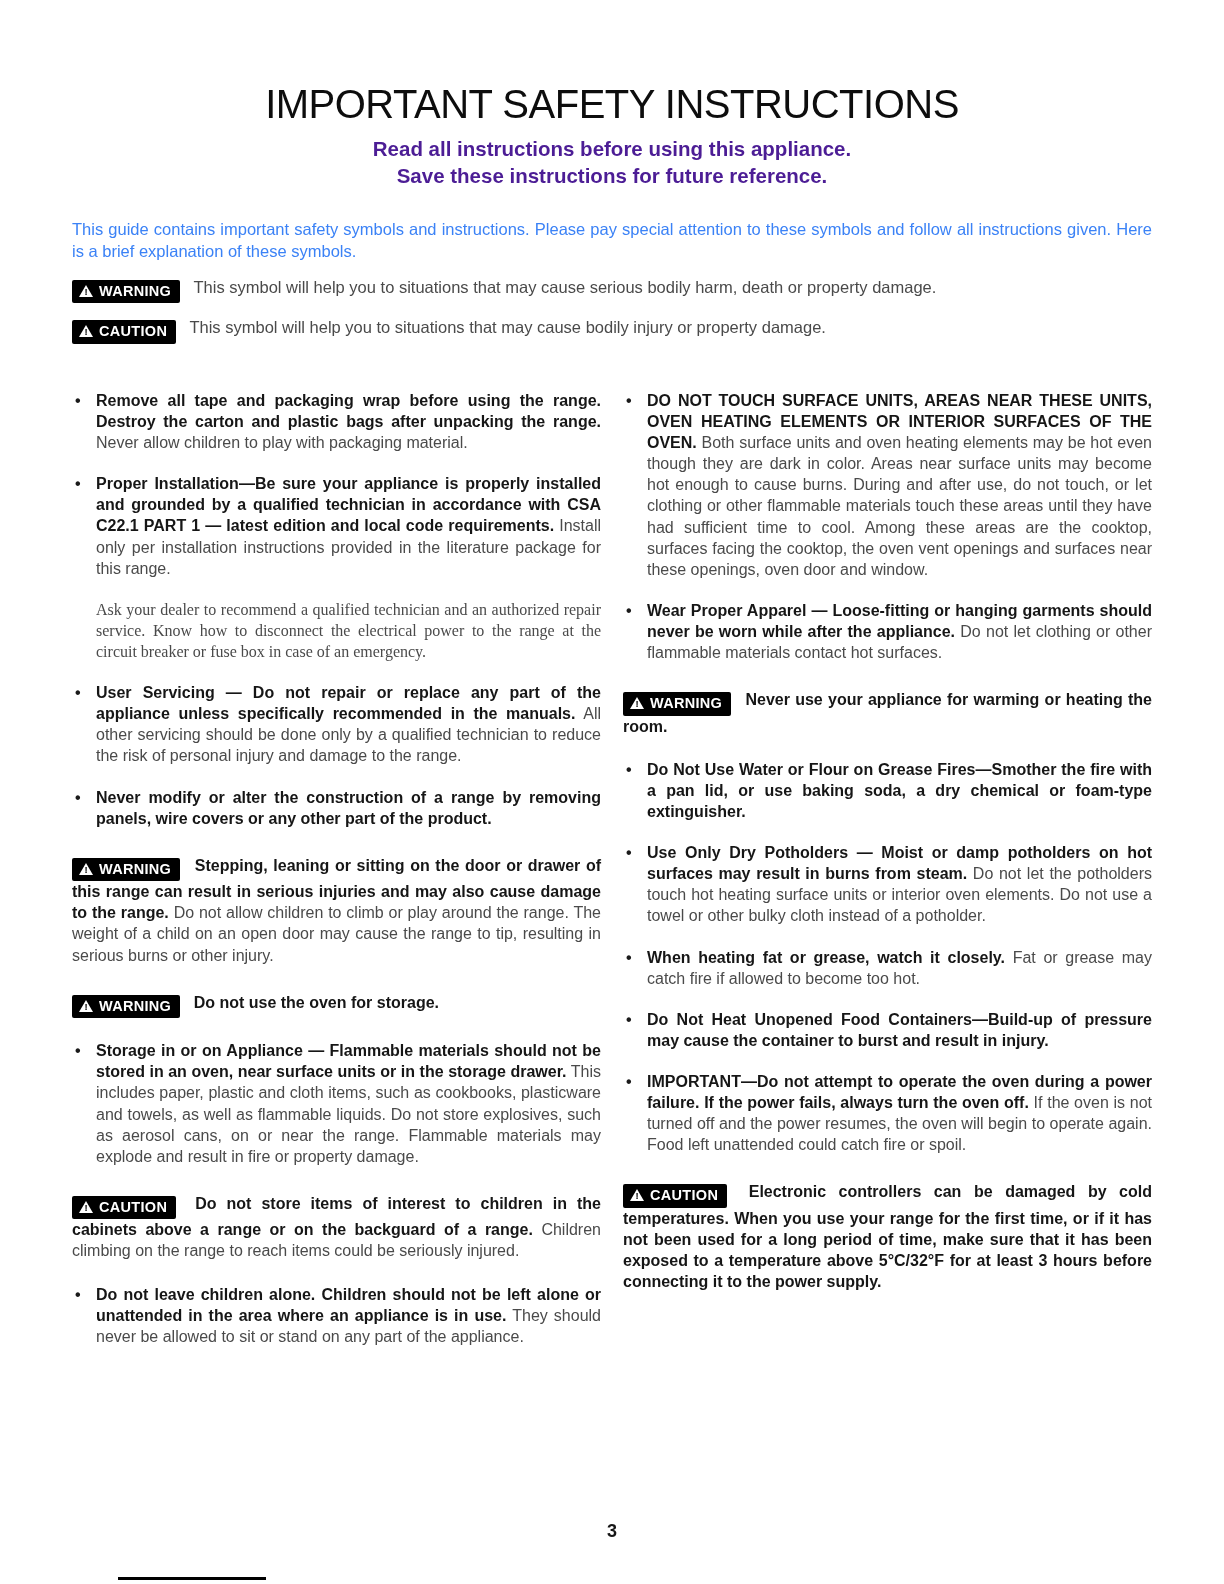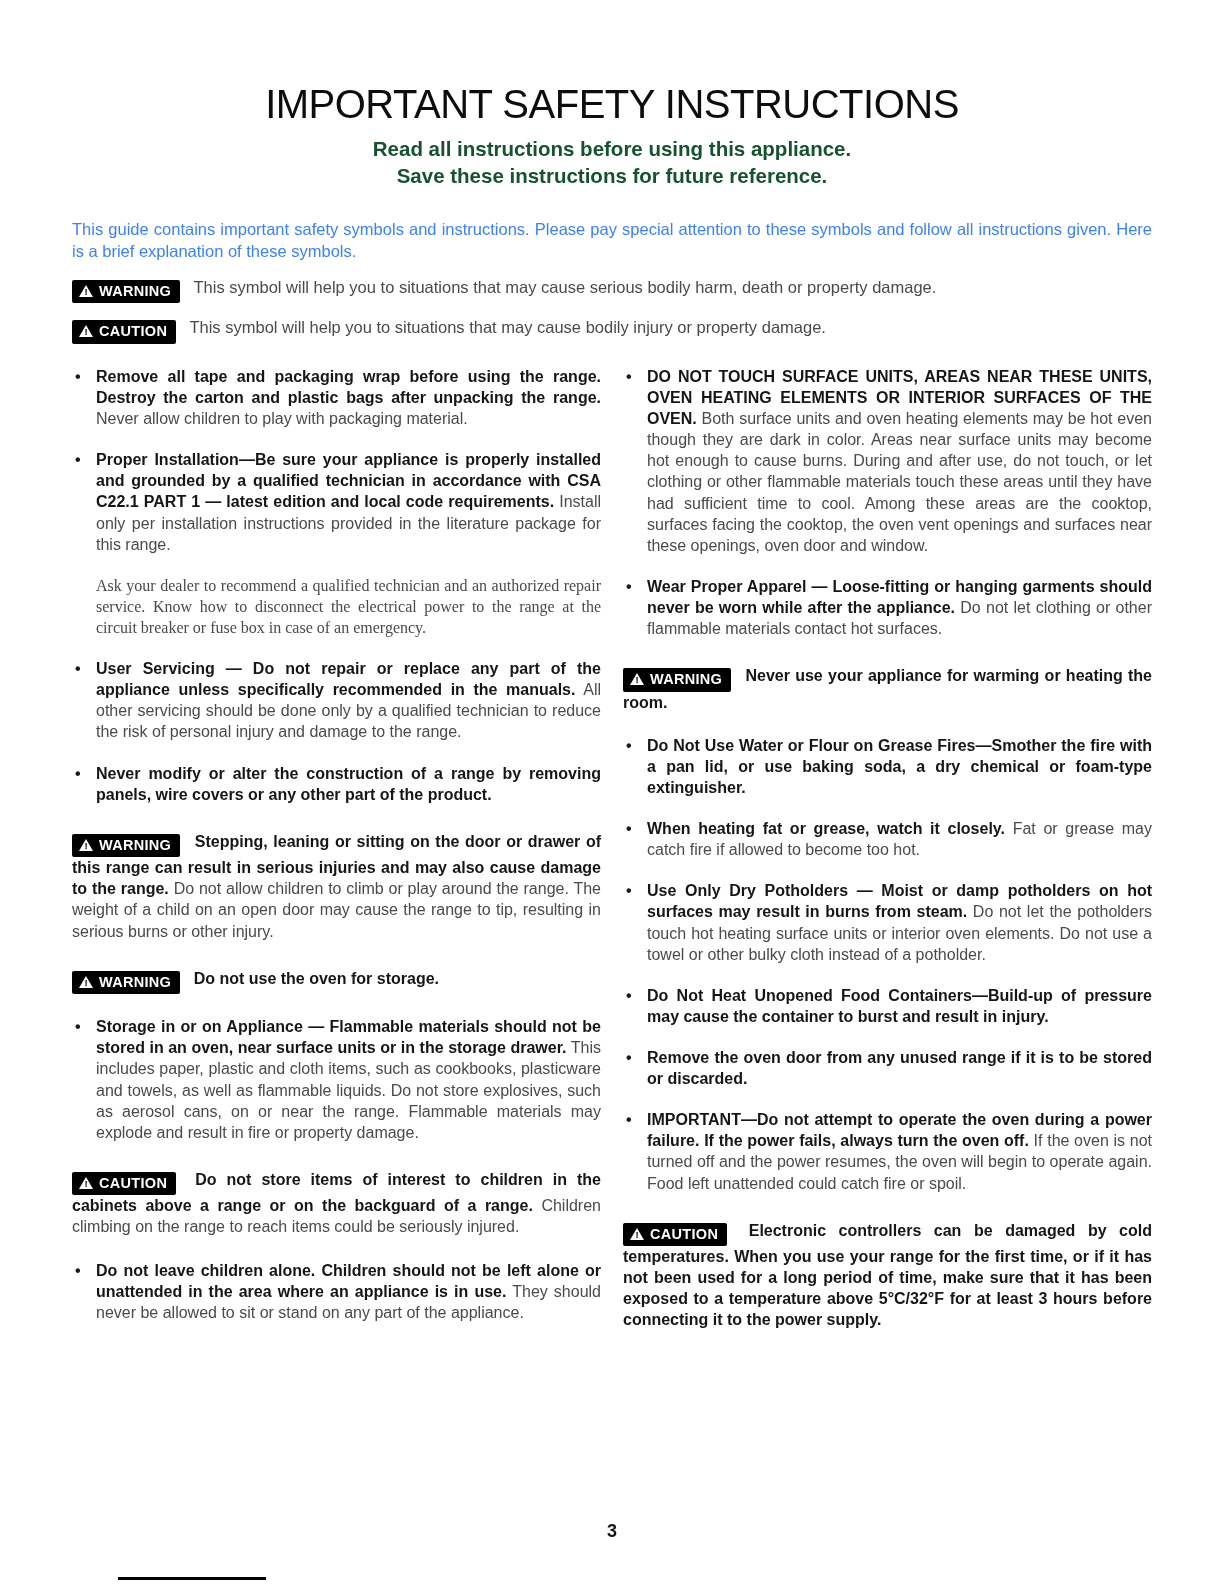--- a/index.html
+++ b/index.html
@@ -20,21 +20,21 @@
     text-align: center;
     font-size: 40px;
     font-weight: normal;
     color: #0d0d0d;
     letter-spacing: -0.5px;
   }
   .subtitle {
     text-align: center;
     font-size: 20.5px;
     font-weight: bold;
-    color: #14532d;
+    color: #4c1d95;
     margin: 3px 0;
   }
 
   .intro {
     margin: 30px 0 0 0;
     font-size: 16.5px;
     line-height: 1.36;
     text-align: justify;
     color: #3b82f6;
   }
@@ -59,21 +59,21 @@
     white-space: nowrap;
     vertical-align: -3px;
     margin-right: 9px;
   }
   .badge svg { vertical-align: -1px; margin-right: 6px; }
   .badge .badge-label { letter-spacing: 0.3px; }
 
   .columns {
     display: flex;
     gap: 22px;
-    margin-top: 22px;
+    margin-top: 46px;
   }
   .col {
     flex: 1 1 0;
     font-size: 16px;
     line-height: 1.32;
     text-align: justify;
     color: #4a4a4a;
   }
 
   .bullet {
@@ -233,39 +233,35 @@
         <b>Never use your appliance for warming or heating the room.</b>
       </div>
 
       <div class="bullet">
         <span class="marker"></span>
         <b>Do Not Use Water or Flour on Grease Fires—Smother the fire with a pan lid, or use baking soda, a dry chemical or foam-type extinguisher.</b>
       </div>
 
       <div class="bullet">
         <span class="marker"></span>
+        <b>Use Only Dry Potholders — Moist or damp potholders on hot surfaces may result in burns from steam.</b>
+        <span>Do not let the potholders touch hot heating surface units or interior oven elements. Do not use a towel or other bulky cloth instead of a potholder.</span>
+      </div>
+
+      <div class="bullet">
+        <span class="marker"></span>
         <b>When heating fat or grease, watch it closely.</b>
         <span>Fat or grease may catch fire if allowed to become too hot.</span>
       </div>
 
       <div class="bullet">
         <span class="marker"></span>
-        <b>Use Only Dry Potholders — Moist or damp potholders on hot surfaces may result in burns from steam.</b>
-        <span>Do not let the potholders touch hot heating surface units or interior oven elements. Do not use a towel or other bulky cloth instead of a potholder.</span>
-      </div>
-
-      <div class="bullet">
-        <span class="marker"></span>
         <b>Do Not Heat Unopened Food Containers—Build-up of pressure may cause the container to burst and result in injury.</b>
       </div>
 
-      <div class="bullet">
-        <span class="marker"></span>
-        <b>Remove the oven door from any unused range if it is to be stored or discarded.</b>
-      </div>
 
       <div class="bullet">
         <span class="marker"></span>
         <b>IMPORTANT—Do not attempt to operate the oven during a power failure. If the power fails, always turn the oven off.</b>
         <span>If the oven is not turned off and the power resumes, the oven will begin to operate again. Food left unattended could catch fire or spoil.</span>
       </div>
 
       <div class="block">
         <span class="badge"><svg width="14" height="12" viewBox="0 0 14 12">
               <path d="M7 0 14 12H0Z" fill="#ffffff"></path>

